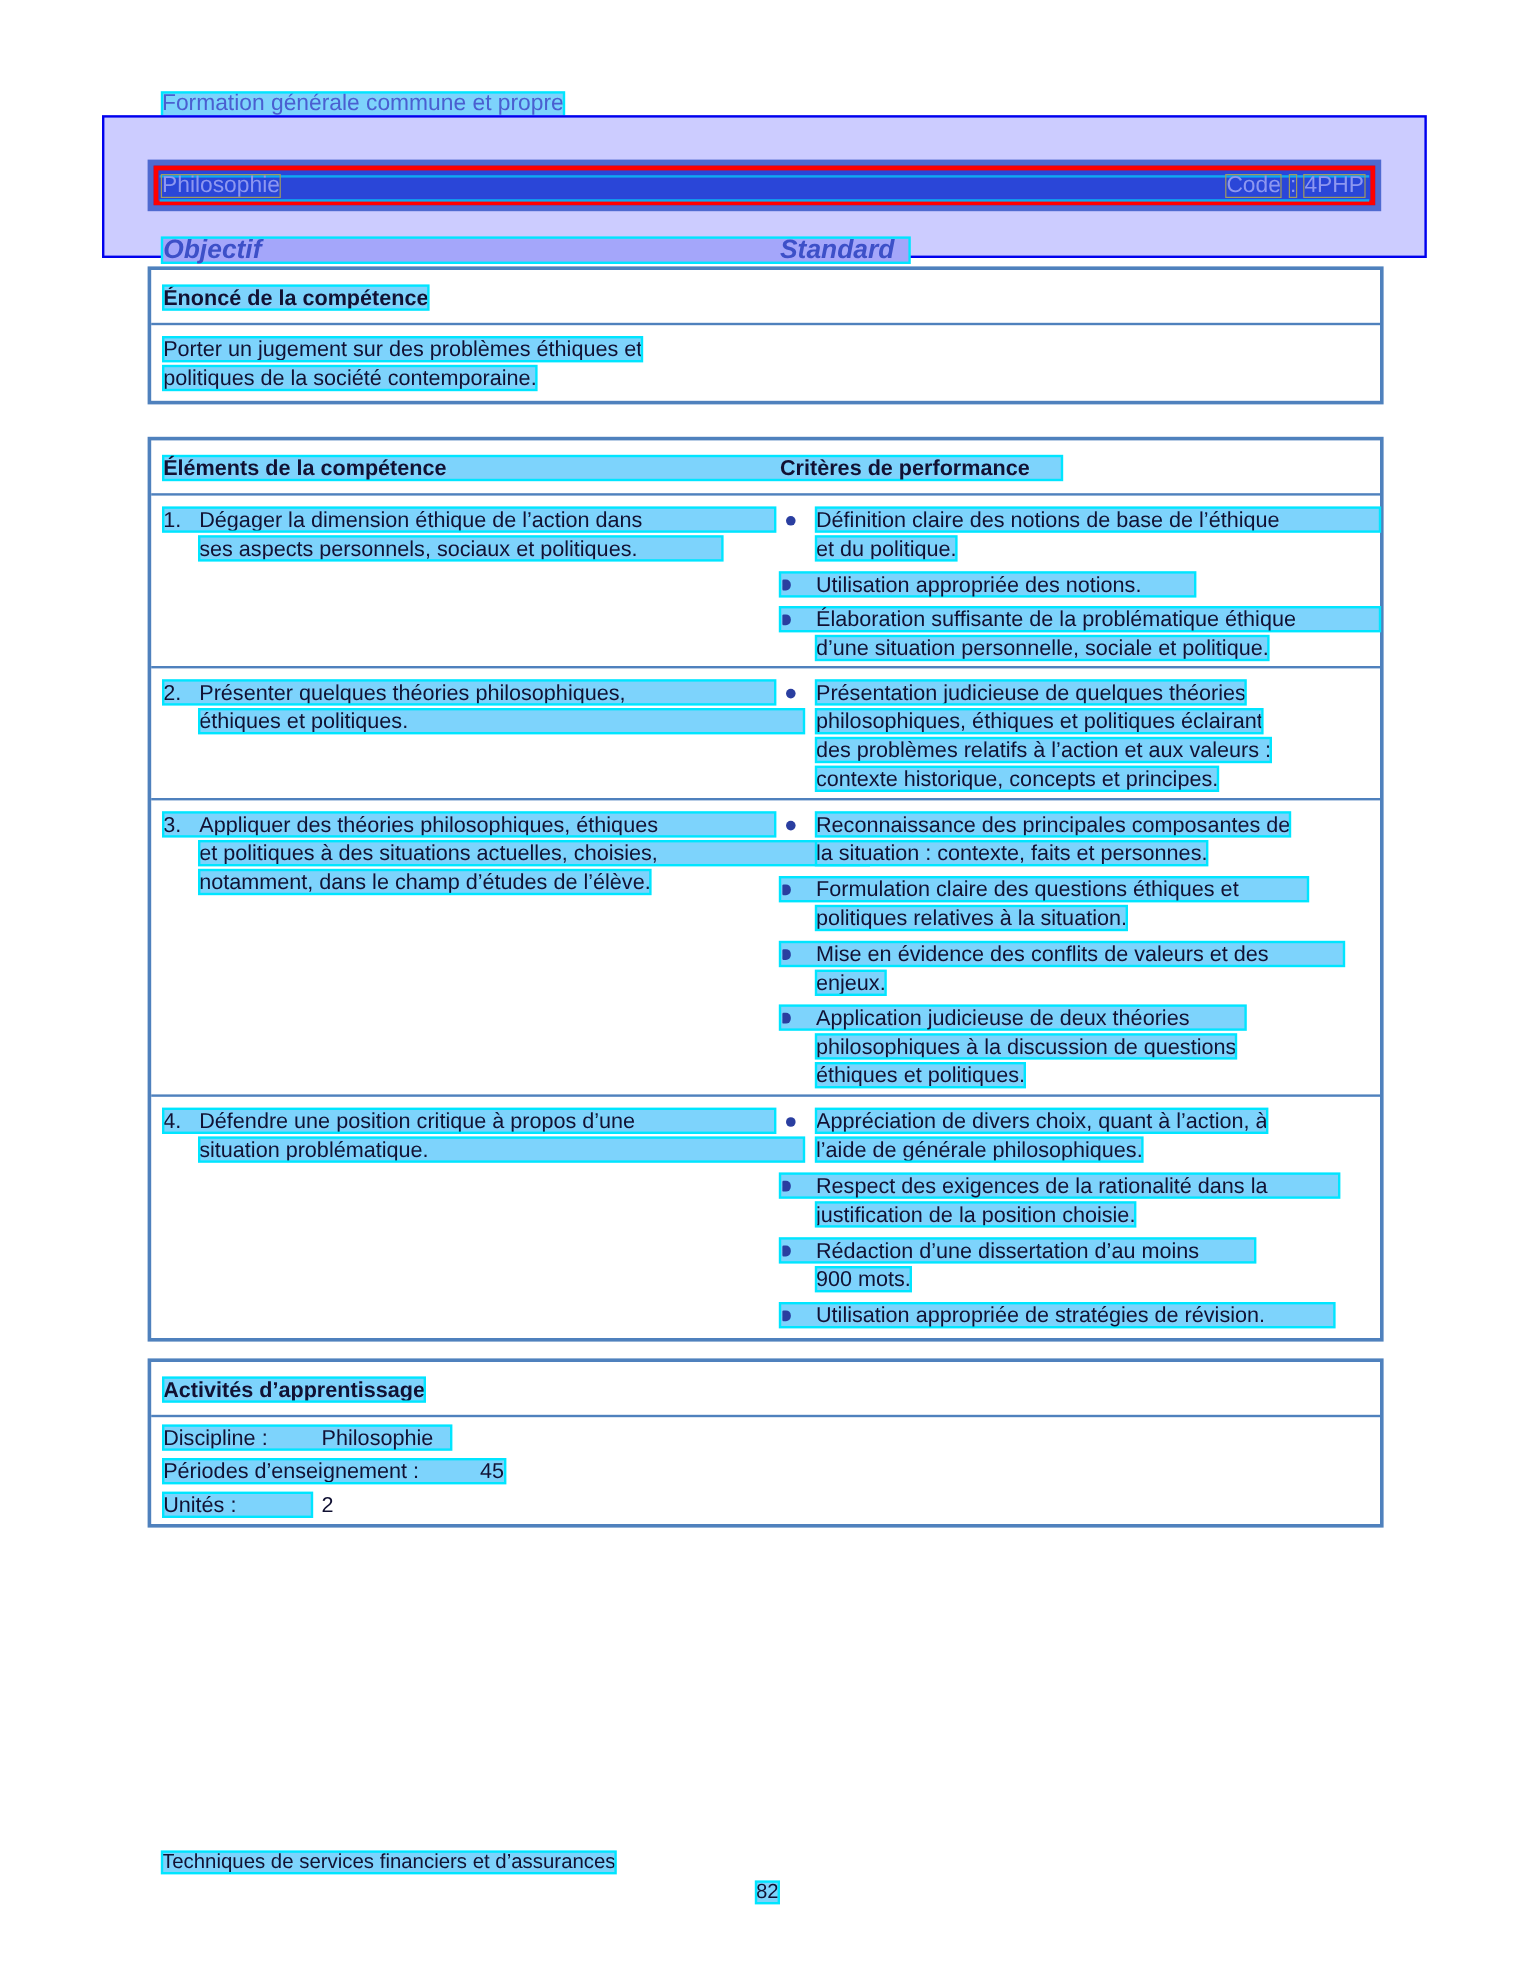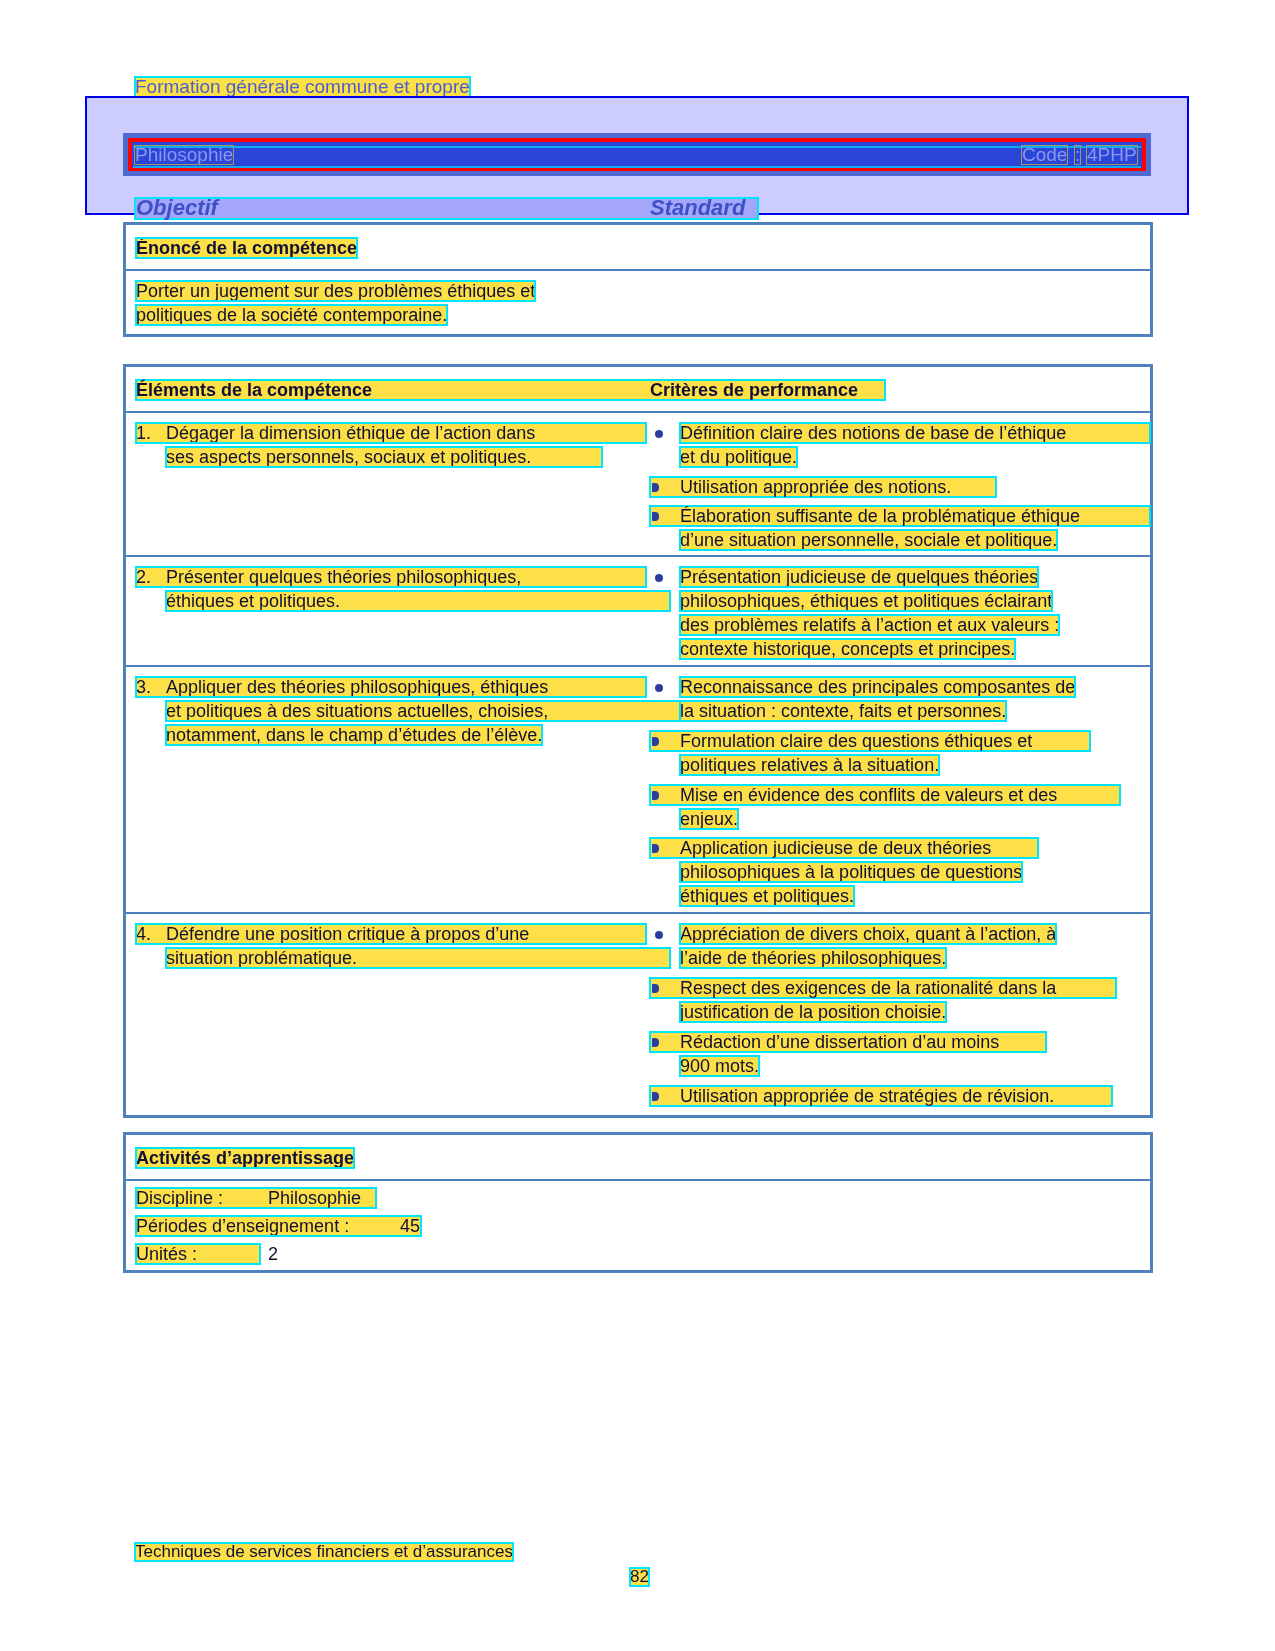--- a/index.html
+++ b/index.html
@@ -1,19 +1,19 @@
 <!DOCTYPE html>
 <html><head>
 <meta charset="utf-8">
 <style>
   html, body { margin: 0; padding: 0; background: #ffffff; }
   body { width: 1275px; height: 1651px; position: relative; overflow: hidden;
          font-family: "Liberation Sans", sans-serif; color: #111133; }
   .abs { position: absolute; }
-  .hl { background: #fde047; outline: 2px solid #00e5ff; outline-offset: -1px; }
+  .hl { background: #7dd3fc; outline: 2px solid #00e5ff; outline-offset: -1px; }
 
   
   .top-label { left: 135px; top: 77px; height: 20px; font-size: 19px; line-height: 20px;
                color: #4a5fd0; white-space: nowrap; }
 
   
   .hdr-box { left: 85px; top: 96px; width: 1104px; height: 119px; background: #ccccff;
              border: 2px solid #0000ee; box-sizing: border-box; }
   .hdr-bar { left: 123px; top: 133px; width: 1028px; height: 43px; background: #4f6ad0; box-sizing: border-box; }
   .hdr-red { left: 128px; top: 138px; width: 1018px; height: 33px; border: 4px solid #ff0000;
@@ -116,31 +116,31 @@
     <div class="bullet sq" style="left:526px; top:370px;"></div>
     <div class="txt" style="left:554px; top:364px;">Formulation claire des questions éthiques et</div>
     <div class="txt hl" style="left:554px; top:388px;">politiques relatives à la situation.</div>
     <div class="hl abs" style="left:524px; top:418px; width:470px; height:20px;"></div>
     <div class="bullet sq" style="left:526px; top:424px;"></div>
     <div class="txt" style="left:554px; top:418px;text-align:right;">Mise en évidence des conflits de valeurs et des</div>
     <div class="txt hl" style="left:554px; top:442px;">enjeux.</div>
     <div class="hl abs" style="left:524px; top:471px; width:388px; height:20px;"></div>
     <div class="bullet sq" style="left:526px; top:477px;"></div>
     <div class="txt" style="left:554px; top:471px;">Application judicieuse de deux théories</div>
-    <div class="txt hl" style="left:554px; top:495px;">philosophiques à la politiques de questions</div>
+    <div class="txt hl" style="left:554px; top:495px;">philosophiques à la discussion de questions</div>
     <div class="txt hl" style="left:554px; top:519px;">éthiques et politiques.</div>
   </div>
   <div class="divider" style="top:545px;"></div>
 
   <div>
     <div class="txt hl" style="left:10px; top:557px; width:510px;"><span>4.</span>&nbsp;&nbsp;&nbsp;<span>Défendre une position critique à propos d’une</span></div>
     <div class="txt hl" style="left:40px; top:581px; width:504px;">situation problématique.</div>
     <div class="bullet" style="left:529px; top:564px;"></div>
     <div class="txt hl" style="left:554px; top:557px;">Appréciation de divers choix, quant à l’action, à</div>
-    <div class="txt hl" style="left:554px; top:581px;">l’aide de théories philosophiques.</div>
+    <div class="txt hl" style="left:554px; top:581px;">l’aide de générale philosophiques.</div>
     <div class="hl abs" style="left:524px; top:611px; width:466px; height:20px;"></div>
     <div class="bullet sq" style="left:526px; top:617px;"></div>
     <div class="txt" style="left:554px; top:611px;">Respect des exigences de la rationalité dans la</div>
     <div class="txt hl" style="left:554px; top:635px;">justification de la position choisie.</div>
     <div class="hl abs" style="left:524px; top:665px; width:396px; height:20px;"></div>
     <div class="bullet sq" style="left:526px; top:671px;"></div>
     <div class="txt" style="left:554px; top:665px;">Rédaction d’une dissertation d’au moins</div>
     <div class="txt hl" style="left:554px; top:689px;">900 mots.</div>
     <div class="hl abs" style="left:524px; top:719px; width:462px; height:20px;"></div>
     <div class="bullet sq" style="left:526px; top:725px;"></div>

